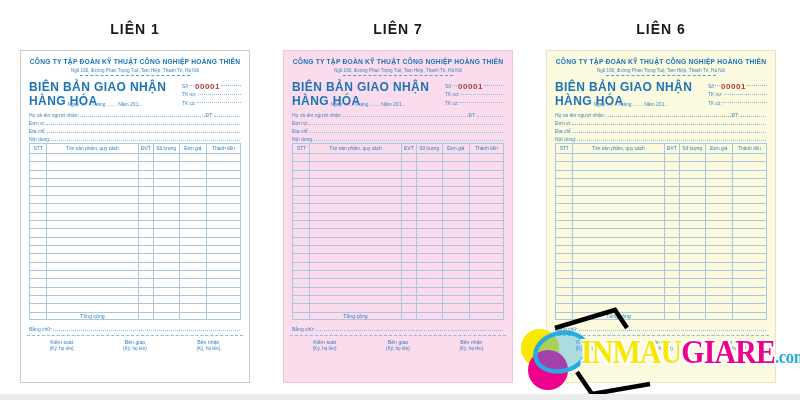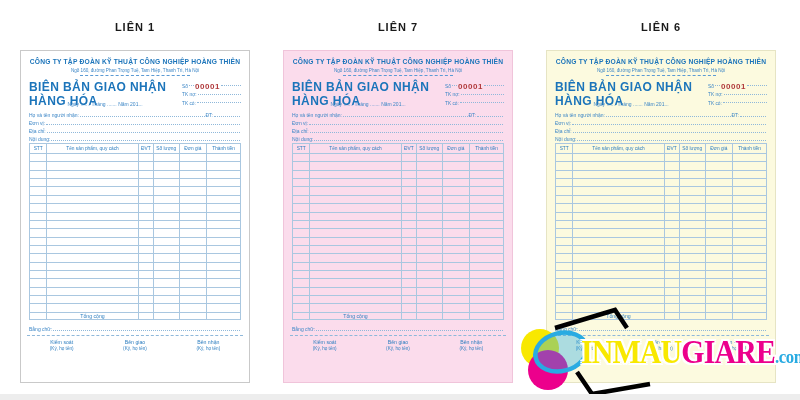--- a/index.html
+++ b/index.html
@@ -2,21 +2,21 @@
 <html><head>
 <meta charset="utf-8">
 <style>
   html,body{margin:0;padding:0;}
   body{
     width:800px;height:400px;position:relative;overflow:hidden;
     background:#ffffff;font-family:"Liberation Sans",sans-serif;
   }
   .copy-label{
     position:absolute;top:21px;width:230px;text-align:center;
-    font-size:11px;font-weight:bold;color:#1a1a1a;letter-spacing:1px;
+    font-size:14px;font-weight:bold;color:#1a1a1a;letter-spacing:1px;
   }
   .page{
     position:absolute;top:50px;width:230px;height:333px;box-sizing:border-box;
     border:1px solid rgba(0,0,0,0.12);
   }
   .company{position:absolute;top:7px;left:4px;right:4px;text-align:center;
     font-size:6.7px;font-weight:bold;color:#1b74ba;letter-spacing:0.2px;}
   .addr{position:absolute;top:16.5px;left:4px;right:4px;text-align:center;
     font-size:4.6px;color:#3c86c6;}
   .dash-sep{position:absolute;top:24px;left:26%;right:26%;

